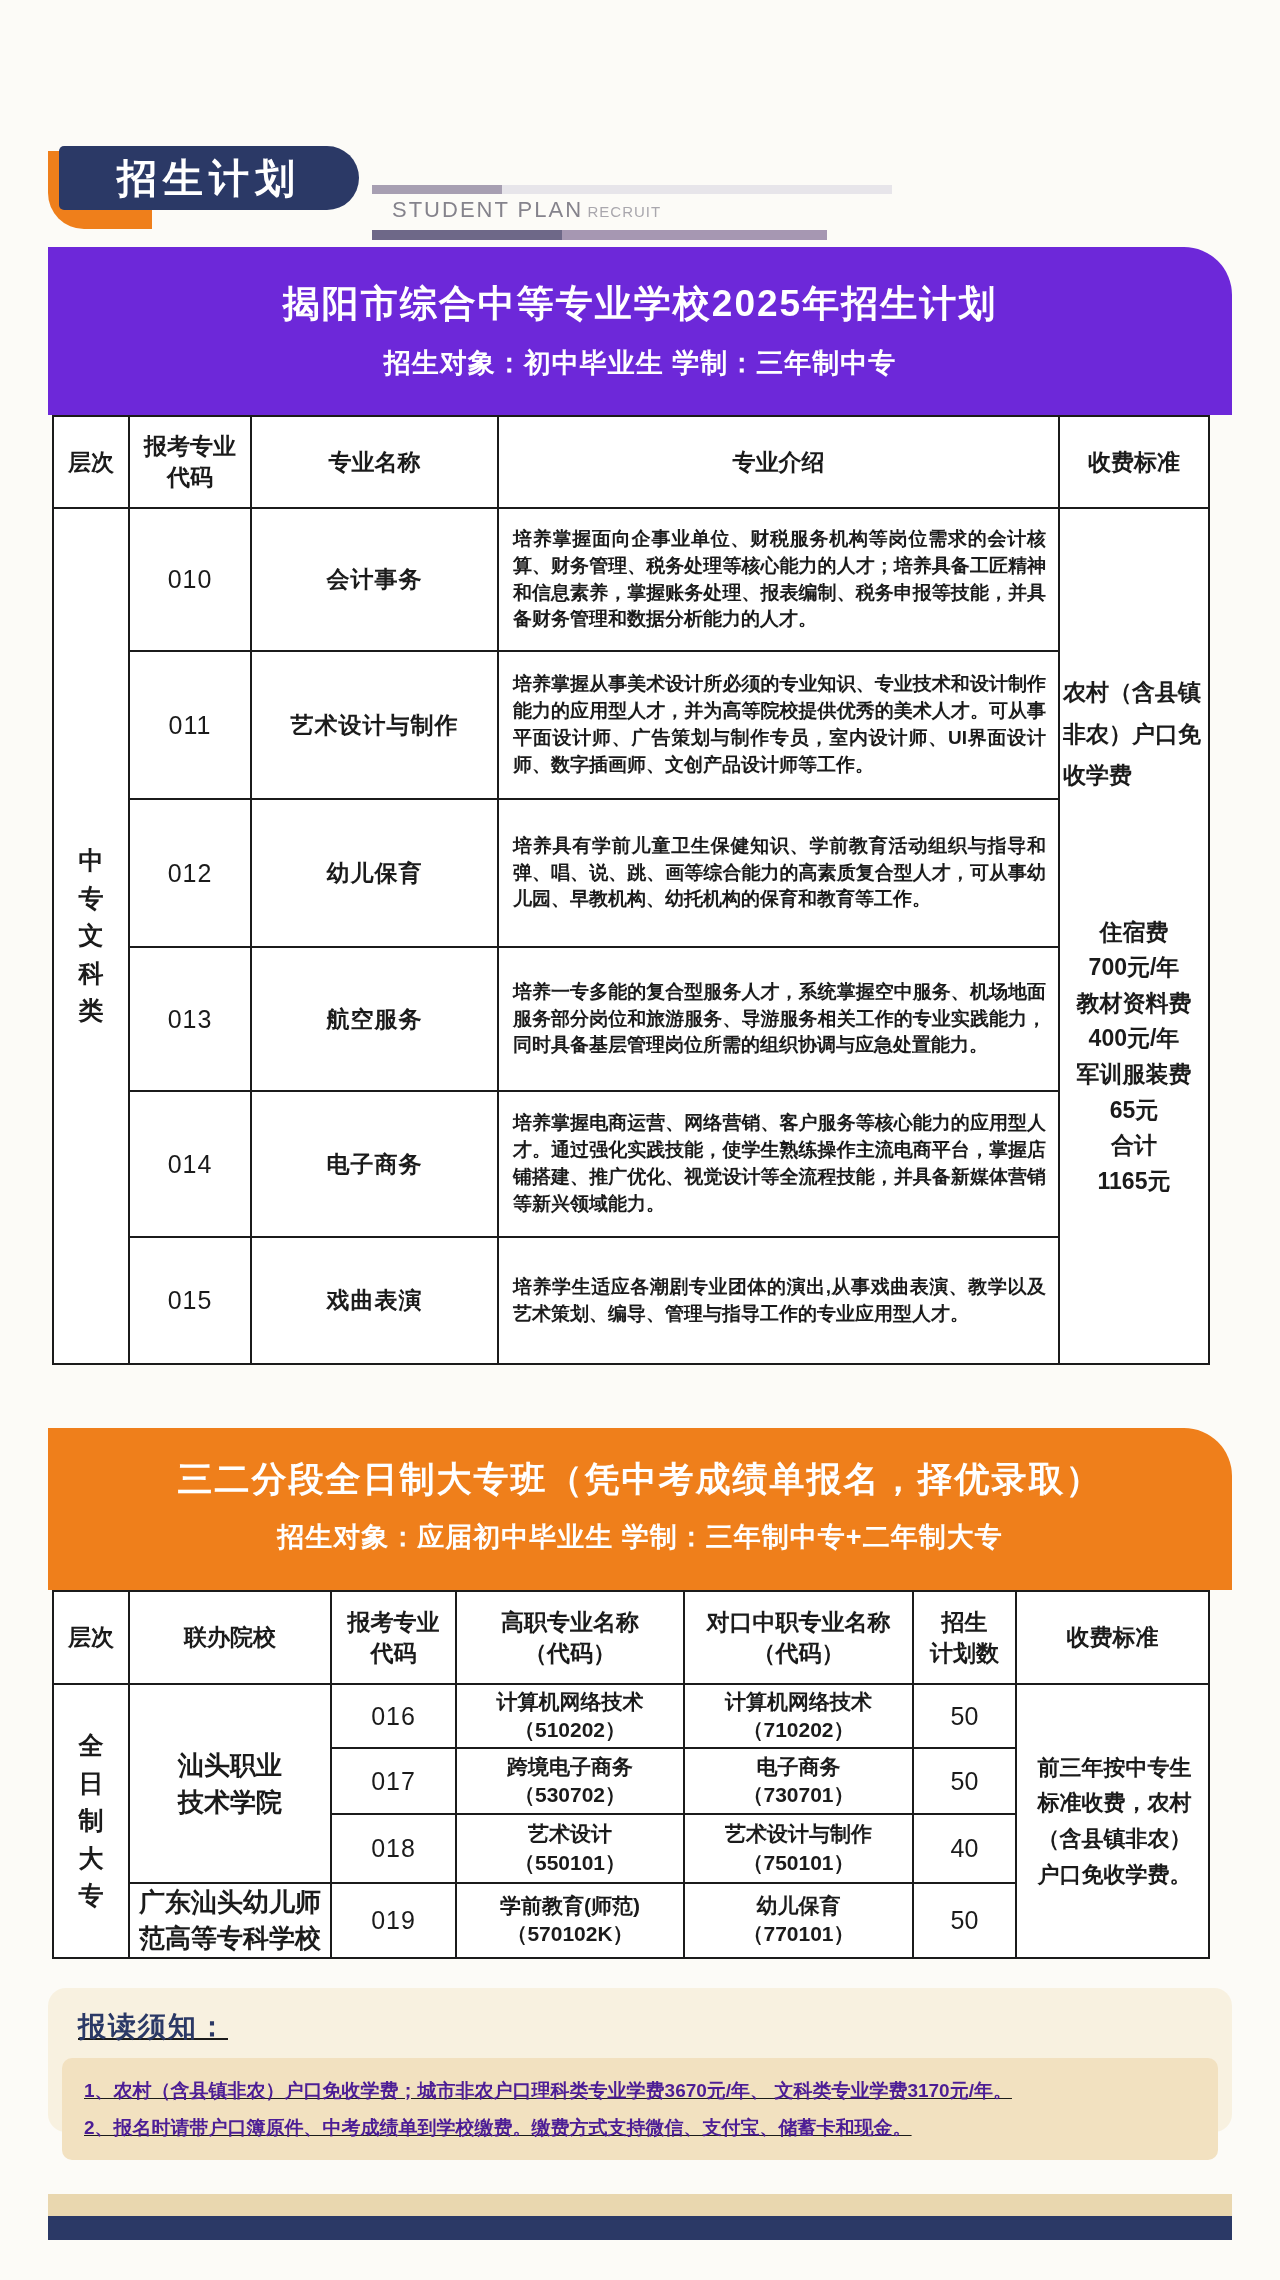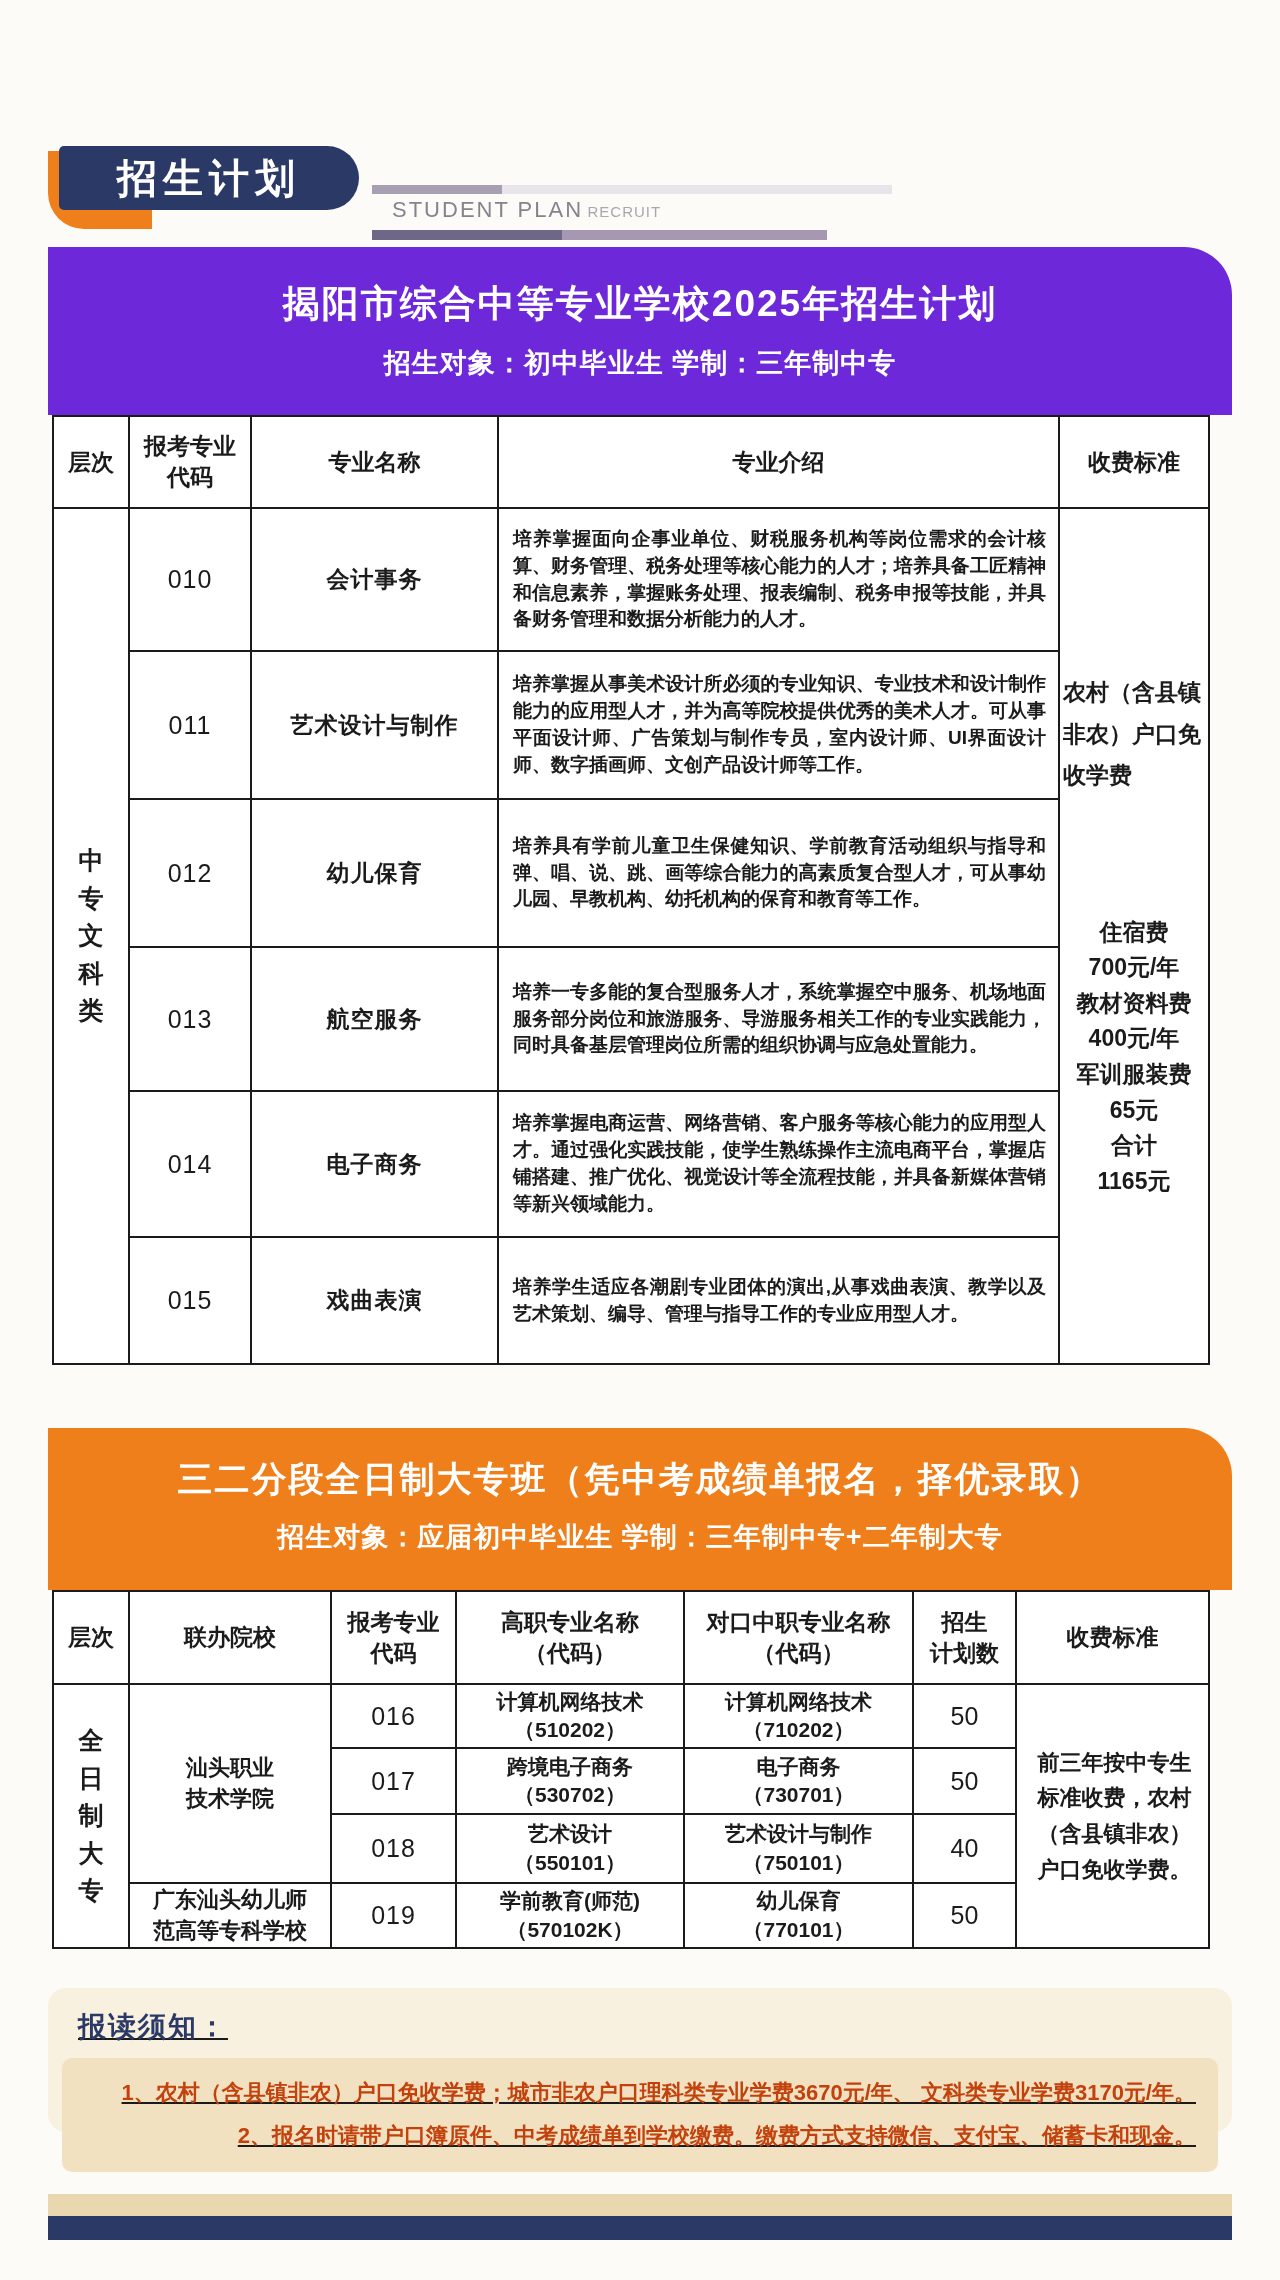--- a/index.html
+++ b/index.html
@@ -72,41 +72,41 @@
     padding:8px 12px 8px 14px;line-height:1.42;
   }
   .fee-cell{vertical-align:middle;}
   .fee-inner{
     display:flex;flex-direction:column;align-items:center;justify-content:center;
     gap:118px;height:100%;
   }
   .fee-top{width:142px;font-size:23px;font-weight:bold;text-align:left;line-height:1.8;}
   .fee-bottom{font-size:23px;font-weight:bold;text-align:center;line-height:1.55;}
 
-  .college{font-size:22px;font-weight:bold;line-height:1.4;}
+  .college{font-size:26px;font-weight:bold;line-height:1.4;}
   .major{font-size:21px;font-weight:bold;line-height:1.35;}
   .plan{font-size:25px;}
   .fee2{
     font-size:22px;font-weight:bold;text-align:center;
     padding:0 16px 0 20px;line-height:1.62;
   }
 
   
   #notes-box{
     position:absolute;left:48px;top:1988px;width:1184px;height:144px;
     background:#f8f1e0;border-radius:18px;box-sizing:border-box;
     padding:20px 14px 0 14px;
     text-decoration:underline;
   }
   .notes-title{color:#2b3966;font-size:28px;font-weight:bold;padding-left:16px;letter-spacing:2px;}
   .notes-inner{
     margin-top:12px;background:#f2e1c0;border-radius:10px;
     padding:14px 22px;box-sizing:border-box;
   }
-  .note-line{color:#c2410c;font-size:22px;font-weight:bold;line-height:1.95;text-align:right;}
+  .note-line{color:#4c1d95;font-size:19px;font-weight:bold;line-height:1.95;}
 
   
   .bar-tan{position:absolute;left:48px;top:2194px;width:1184px;height:22px;background:#e9d7af;}
   .bar-navy{position:absolute;left:48px;top:2216px;width:1184px;height:24px;background:#2b3966;}
 </style>
 </head>
 <body>
 
 <div id="page">
 

